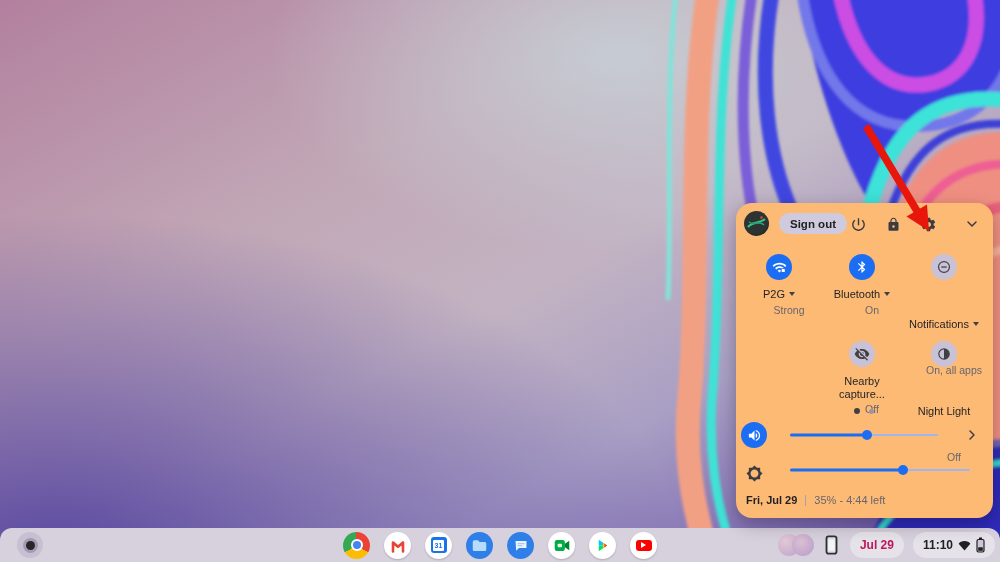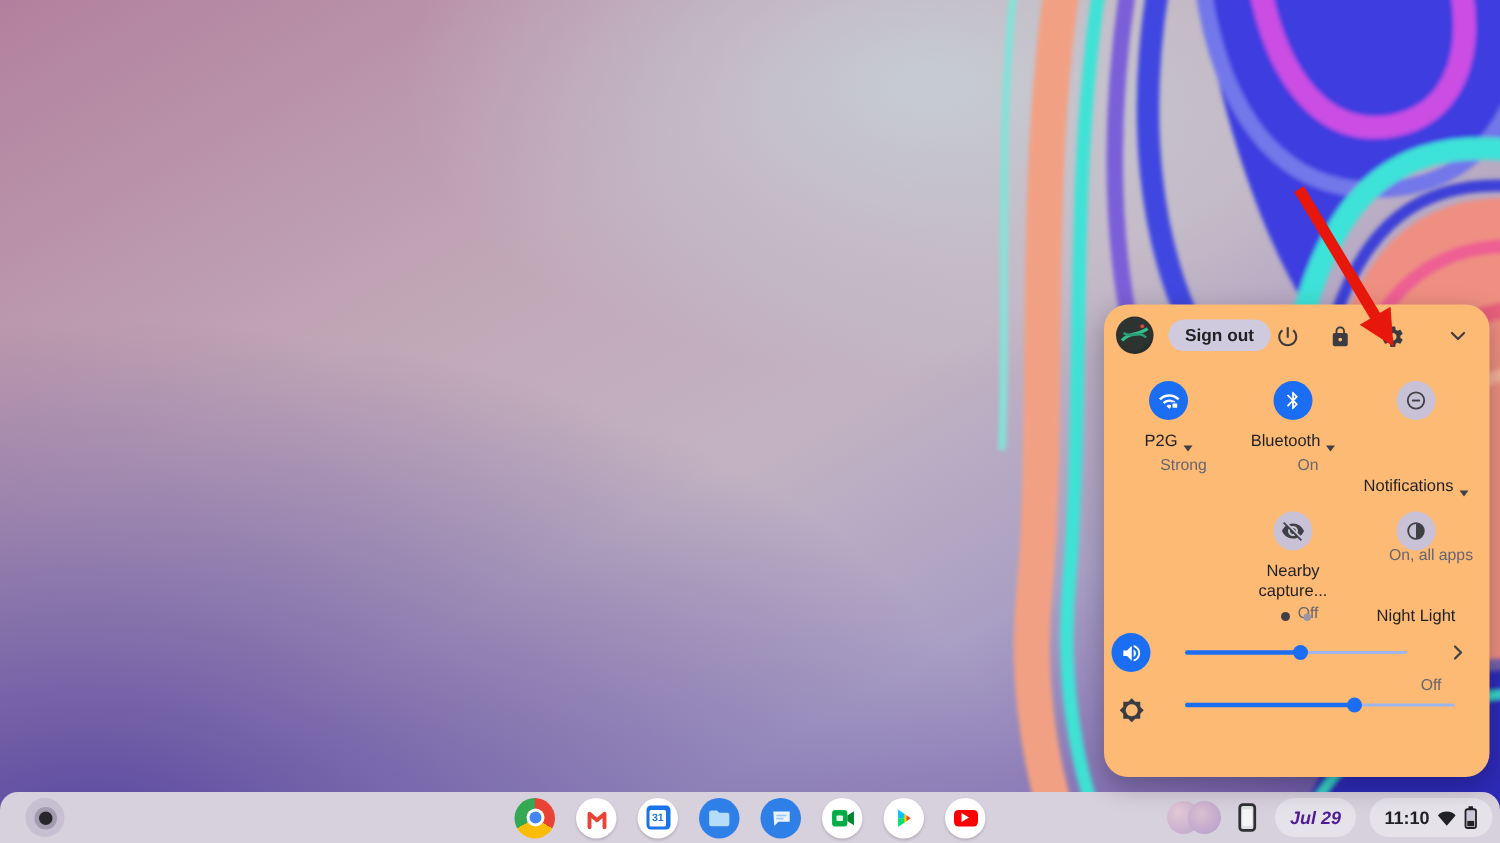--- a/index.html
+++ b/index.html
@@ -25,21 +25,21 @@
     align-items:center; justify-content:center; background:none; border:none; color:#3b3c42; }
   #power-btn { left:112px; } #lock-btn { left:147px; } #settings-btn { left:182px; } #collapse-btn { left:226px; }
 
   .qs-tile { position:absolute; width:80px; display:flex; flex-direction:column; align-items:center; background:none; border:none; }
   .tile-r1 { top:51px; } .tile-r2 { top:138px; }
   .tile-c1 { left:3px; } .tile-c2 { left:86px; } .tile-c3 { left:168px;gap:30px; }
   .qs-circle { width:26px; height:26px; border-radius:50%; display:flex; align-items:center;
     justify-content:center; margin-bottom:8px; background:#c9c2d6; }
   .qs-circle.active { background:#1b6ef3; }
   .qs-circle.dotted { background-image:radial-gradient(#b7afc6 1px, transparent 1.2px); background-size:4px 4px; }
-  .tile-label-row { display:flex; align-items:flex-end; gap:4px; }
+  .tile-label-row { display:flex; align-items:center; gap:4px; }
   .tile-label { font-size:11px; color:#1f2023; line-height:12.5px; text-align:center; }
   .caret-down { width:0; height:0; border-left:3.5px solid transparent; border-right:3.5px solid transparent;
     border-top:4.5px solid #3f4046; }
   .tile-sub { font-size:10.5px; color:#67656e; margin-top:3px;padding-left:20px; }
 
   #qs-dots { position:absolute; left:100px; top:205px; width:56px; display:flex; gap:9px;
     align-items:center; justify-content:center; }
   .dot { border-radius:50%; border:none; padding:0; }
   .dot.active { width:6px; height:6px; background:#3f4046; }
   .dot.inactive { width:5px; height:5px; background:#9b96a6; }
@@ -100,21 +100,21 @@
     align-items:center; gap:9px; }
   #holding-space { display:flex; border:none; background:none; padding:0; }
   #holding-space .hs-circle { width:22px; height:22px; border-radius:50%;
     background:radial-gradient(circle at 35% 30%, #e4c9d6, #bda4cb); }
   #holding-space .hs-circle:last-child { margin-left:-8px;
     background:radial-gradient(circle at 40% 35%, #dcc0d2, #b49ccb); }
   #phonehub-btn { background:none; border:none; width:18px; height:24px; display:flex;
     align-items:center; justify-content:center; color:#2f3034; }
   .tray-chip { height:26px; border-radius:13px; background:rgba(255,255,255,.38);
     display:flex; align-items:center; gap:5px; padding:0 10px; border:none; }
-  #shelf-date { font-size:12px; font-weight:600; color:#4c1d95;font-style:italic; }
+  #shelf-date { font-size:12px; font-weight:600; color:#be185d; }
   #shelf-time { font-size:12px; font-weight:600; color:#202124; }
 
   svg { display:block; }
 </style>
 </head>
 <body>
 
 <div id="screen">
 
   <svg id="wallpaper" width="1000" height="562" viewBox="0 0 1000 562" preserveAspectRatio="none">
@@ -290,20 +290,25 @@
       <svg width="17" height="17" viewBox="0 0 24 24">
         <path fill="currentColor" d="M20 8.69V4h-4.69L12 .69 8.69 4H4v4.69L.69 12 4 15.31V20h4.69L12 23.31 15.31 20H20v-4.69L23.31 12 20 8.69zM12 17.6c-3.09 0-5.6-2.51-5.6-5.6S8.91 6.4 12 6.4s5.6 2.51 5.6 5.6-2.51 5.6-5.6 5.6z"></path>
       </svg>
     </span>
     <div class="slider" id="brightness-slider">
       <div class="track"></div>
       <div class="fill" style="width: 63%;"></div>
       <div class="thumb" style="left: 63%;"></div>
     </div>
 
+    <div id="qs-footer">
+      <span id="qs-date">Fri, Jul 29</span>
+      <span class="footer-div"></span>
+      <span id="qs-battery">35% - 4:44 left</span>
+    </div>
   </div>
 
   <div id="shelf">
     <button id="launcher-btn">
       <span class="mid">
           <span class="core"></span>
         </span>
     </button>
 
     <div id="shelf-apps">

